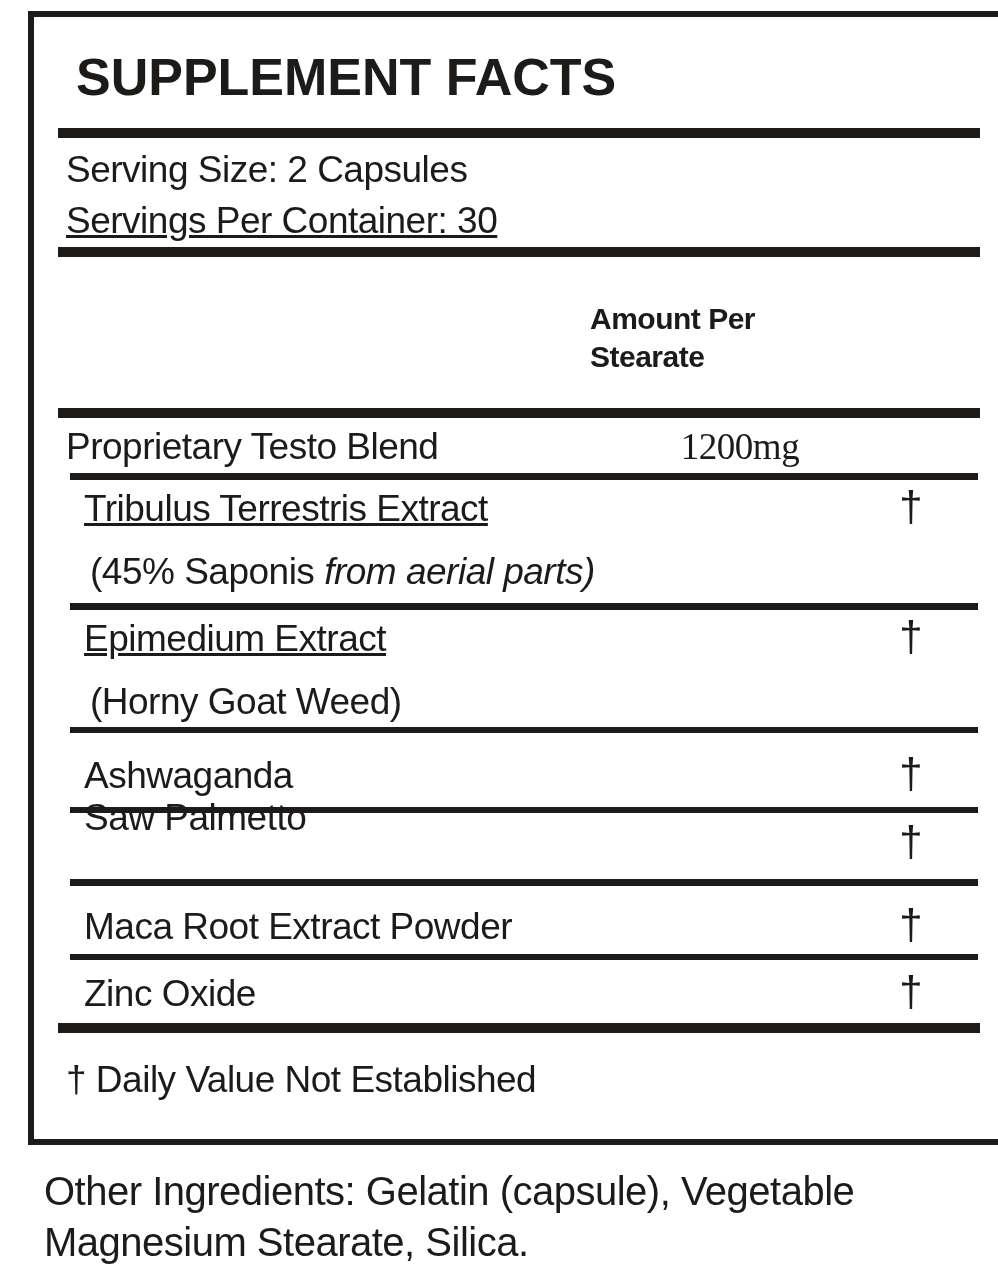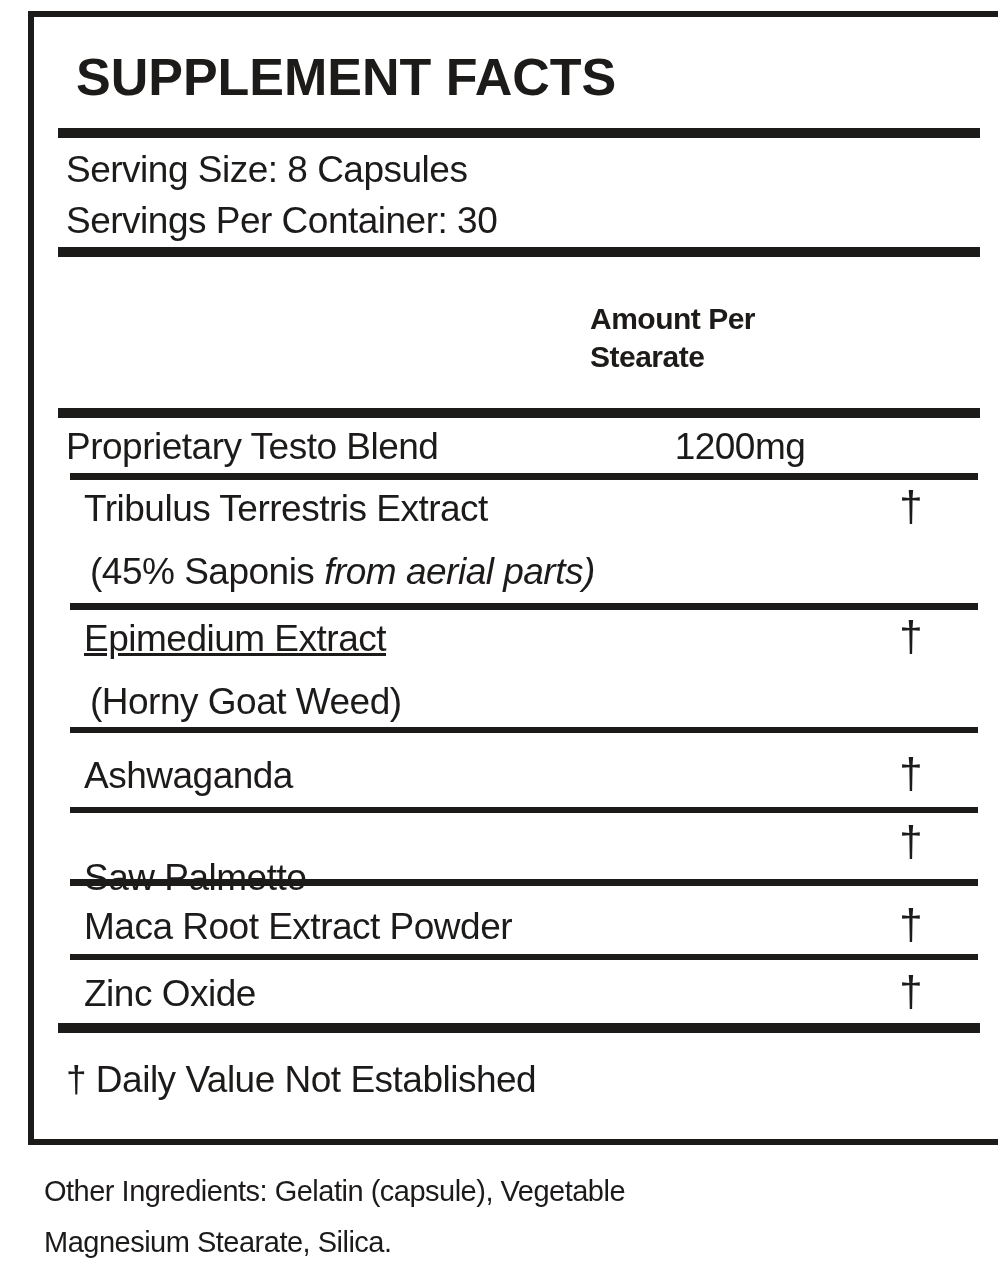--- a/index.html
+++ b/index.html
@@ -62,84 +62,85 @@
   .r5 { top: 862px; height: 7px; }
   .r6 { top: 937px; }
 
   .txt {
     font-size: 37px;
     line-height: 44px;
     letter-spacing: -0.5px;
     white-space: nowrap;
   }
   .serving1 { left: 32px; top: 131px; }
-  .serving2 { left: 32px; top: 182px; }
+  .serving2 { left: 32px; top: 182px; text-decoration: underline; }
 
   .colhead {
     font-size: 30px;
     font-weight: bold;
     line-height: 38px;
     text-align: left;
     letter-spacing: -0.5px;
   }
   .colhead-amount { left: 556px; top: 283px; width: 300px; }
   .colhead-dv     { left: 777px; top: 287px; width: 200px; }
 
   .blend-name { left: 32px; top: 408px; }
   .blend-amount {
     left: 556px; top: 408px; width: 300px;
     text-align: center;
+    font-family: Liberation Serif, serif;
   }
 
   .ing-name { left: 50px; }
   .ing-sub  { left: 56px; }
   .italic { font-style: italic; }
 
   .dagger {
     left: 777px;
     width: 200px;
     text-align: center;
     font-size: 42px;
     line-height: 44px;
   }
 
-  .ing1-name { top: 470px; } .ing1-dag { top: 468px; }
+  .ing1-name { top: 470px; text-decoration: underline; } .ing1-dag { top: 468px; }
   .ing1-sub  { top: 533px; }
   .ing2-name { top: 600px; text-decoration: underline; } .ing2-dag { top: 598px; }
   .ing2-sub  { top: 663px; }
   .ing3-name { top: 737px; } .ing3-dag { top: 735px; }
-  .ing4-name { top: 839px; } .ing4-dag { top: 803px; }
+  .ing4-name { top: 779px; } .ing4-dag { top: 803px; }
   .ing5-name { top: 888px; } .ing5-dag { top: 886px; }
   .ing6-name { top: 955px; } .ing6-dag { top: 953px; }
 
   .footnote { left: 32px; top: 1041px; }
 
   .other-ingredients {
     position: absolute;
     left: 44px;
     top: 1166px;
     width: 940px;
-    font-size: 29px;
+    font-size: 40px;
     line-height: 51px;
     letter-spacing: -0.5px;
   }
   .other-ingredients div { white-space: nowrap; }
 </style>
 </head>
 <body>
 
 <div class="page">
 
   <div class="panel">
 
     <h1 class="title">SUPPLEMENT FACTS</h1>
 
     <div class="bar bar1"></div>
 
-    <div class="txt serving1">Serving Size: 8 Capsules</div>
+    <div class="txt serving1">Serving Size: 2 Capsules</div>
     <div class="txt serving2">Servings Per Container: 30</div>
 
     <div class="bar bar2"></div>
 
     <div class="colhead colhead-amount">
       <span style="position:static">Amount Per</span><br>
       <span style="position:static">Stearate</span>
     </div>
 
     <div class="bar bar3"></div>

